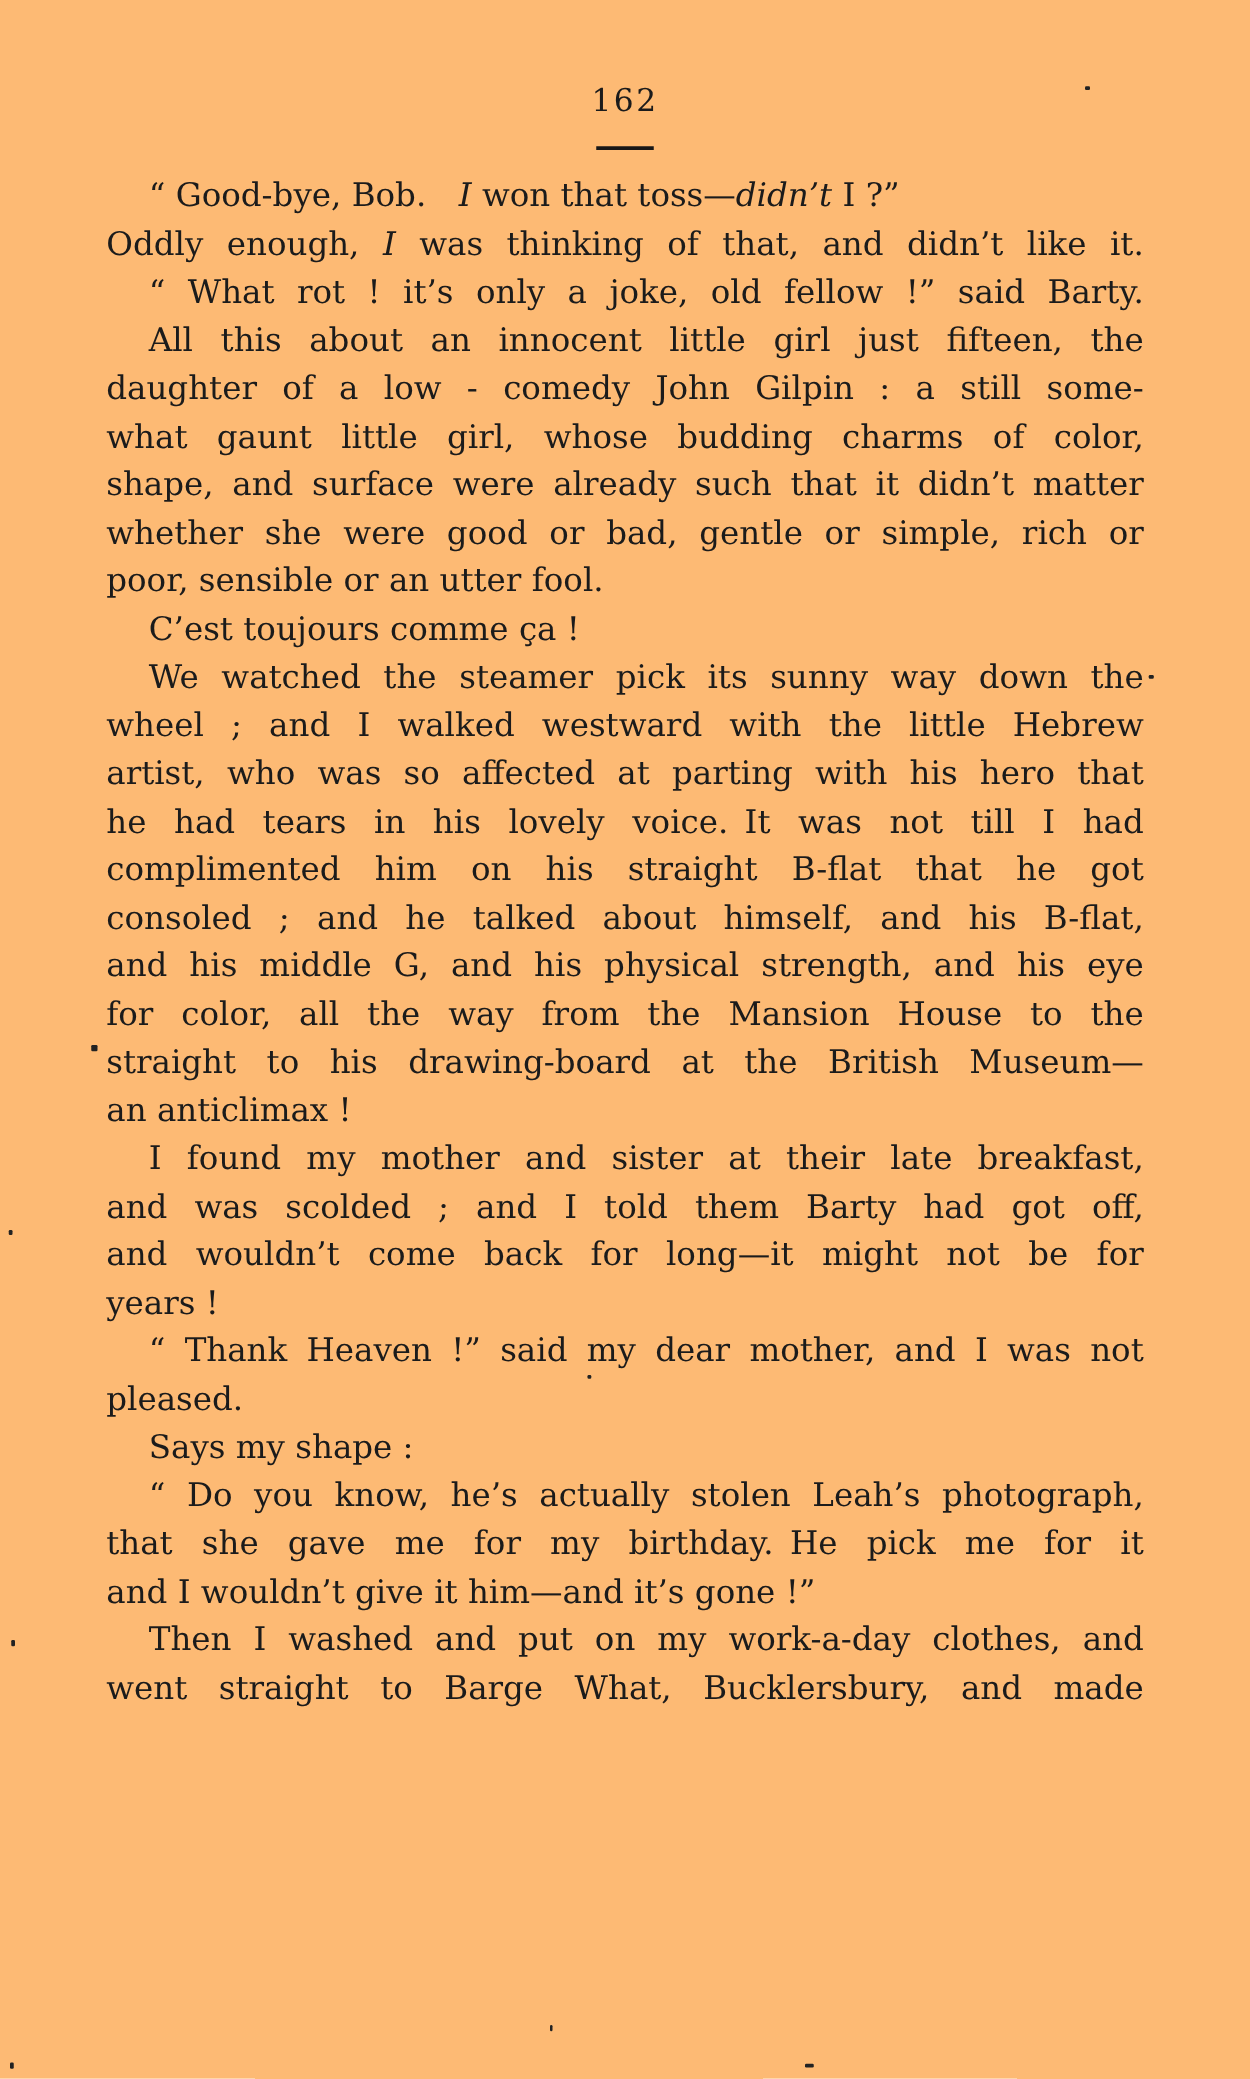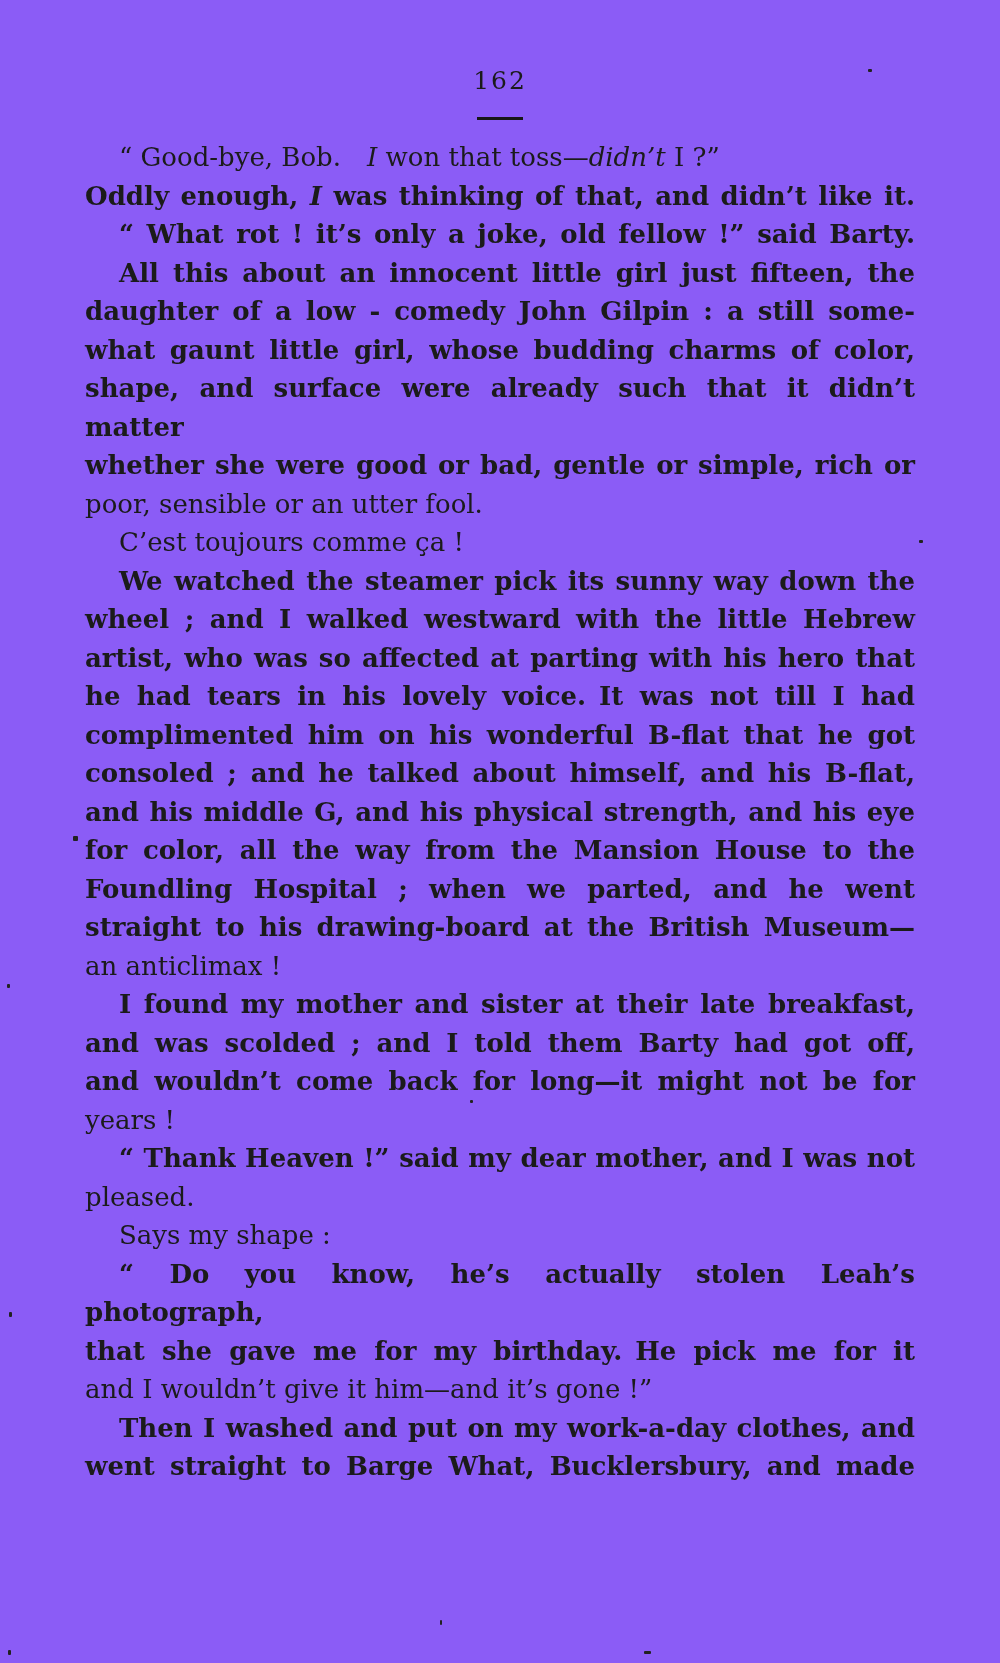--- a/index.html
+++ b/index.html
@@ -4,21 +4,21 @@
 <style>
   html, body {
     margin: 0;
     padding: 0;
     background: #ffffff;
   }
   .page {
     position: relative;
     width: 1000px;
     height: 1663px;
-    background: #8b5cf6;
+    background: #fdba74;
     overflow: hidden;
     font-family: "DejaVu Serif", "Liberation Serif", serif;
     color: #1b1b1b;
   }
   .page-number {
     position: absolute;
     top: 66px;
     left: 0;
     width: 100%;
     text-align: center;
@@ -39,21 +39,20 @@
     top: 138px;
     left: 85px;
     width: 830px;
     font-size: 26px;
     line-height: 38.5px;
   }
   .line { text-align: left; }
   .line.justify {
     text-align: justify;
     text-align-last: justify;
-    font-weight: bold;
   }
   .line.indent { text-indent: 34px; }
   .it { font-style: italic; }
   .speck {
     position: absolute;
     background: #222;
     border-radius: 1px;
   }
 </style>
 </head>
@@ -73,25 +72,24 @@
       <div class="line justify"><span>daughter of a low - comedy John Gilpin : a still some-</span></div>
       <div class="line justify"><span>what gaunt little girl, whose budding charms of color,</span></div>
       <div class="line justify"><span>shape, and surface were already such that it didn’t matter</span></div>
       <div class="line justify"><span>whether she were good or bad, gentle or simple, rich or</span></div>
       <div class="line"><span>poor, sensible or an utter fool.</span></div>
       <div class="line indent"><span>C’est toujours comme ça !</span></div>
       <div class="line indent justify"><span>We watched the steamer pick its sunny way down the</span></div>
       <div class="line justify"><span>wheel ; and I walked westward with the little Hebrew</span></div>
       <div class="line justify"><span>artist, who was so affected at parting with his hero that</span></div>
       <div class="line justify"><span>he had tears in his lovely voice. It was not till I had</span></div>
-      <div class="line justify"><span>complimented him on his wonderful B-flat that he got</span></div>
+      <div class="line justify"><span>complimented him on his straight B-flat that he got</span></div>
       <div class="line justify"><span>consoled ; and he talked about himself, and his B-flat,</span></div>
       <div class="line justify"><span>and his middle G, and his physical strength, and his eye</span></div>
       <div class="line justify"><span>for color, all the way from the Mansion House to the</span></div>
-      <div class="line justify"><span>Foundling Hospital ; when we parted, and he went</span></div>
       <div class="line justify"><span>straight to his drawing-board at the British Museum—</span></div>
       <div class="line"><span>an anticlimax !</span></div>
       <div class="line indent justify"><span>I found my mother and sister at their late breakfast,</span></div>
       <div class="line justify"><span>and was scolded ; and I told them Barty had got off,</span></div>
       <div class="line justify"><span>and wouldn’t come back for long—it might not be for</span></div>
       <div class="line"><span>years !</span></div>
       <div class="line indent justify"><span>“ Thank Heaven !” said my dear mother, and I was not</span></div>
       <div class="line"><span>pleased.</span></div>
       <div class="line indent"><span>Says my shape :</span></div>
       <div class="line indent justify"><span>“ Do you know, he’s actually stolen Leah’s photograph,</span></div>

